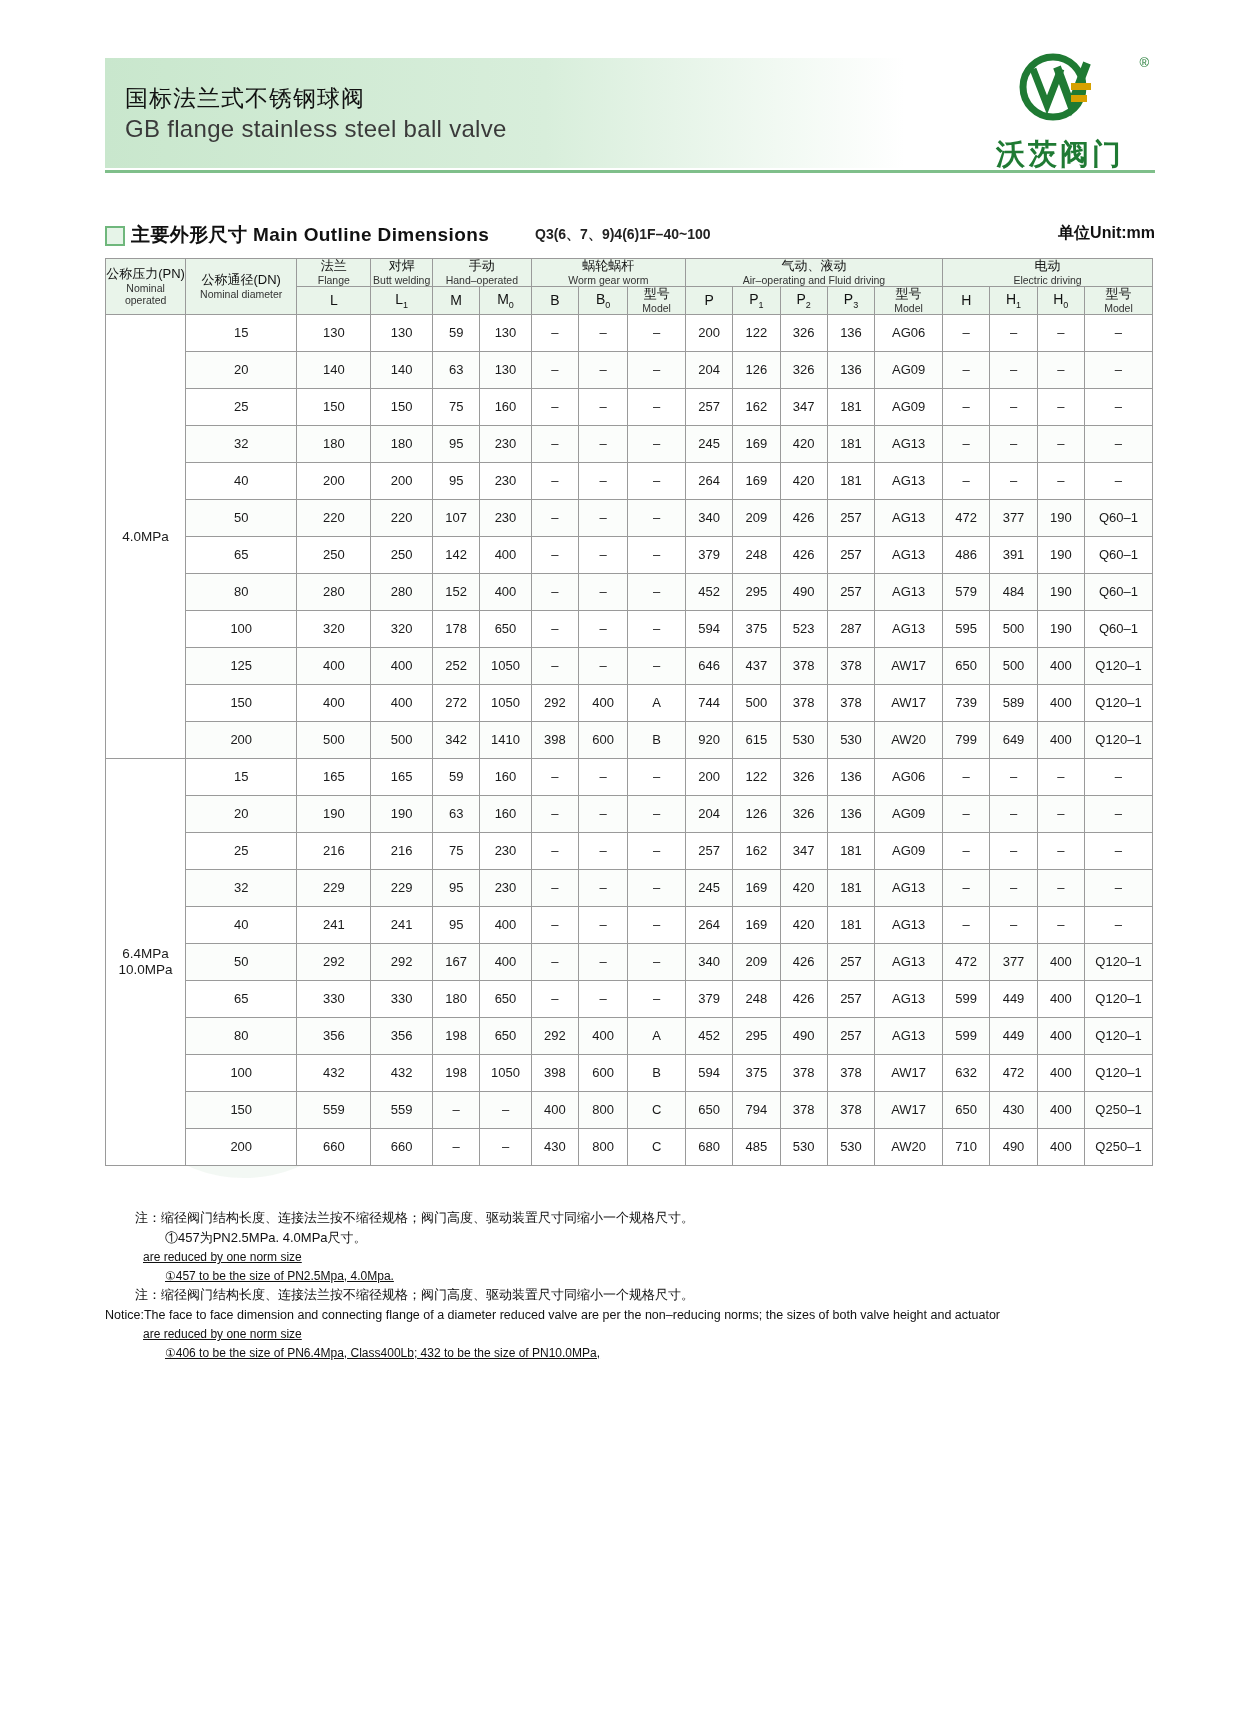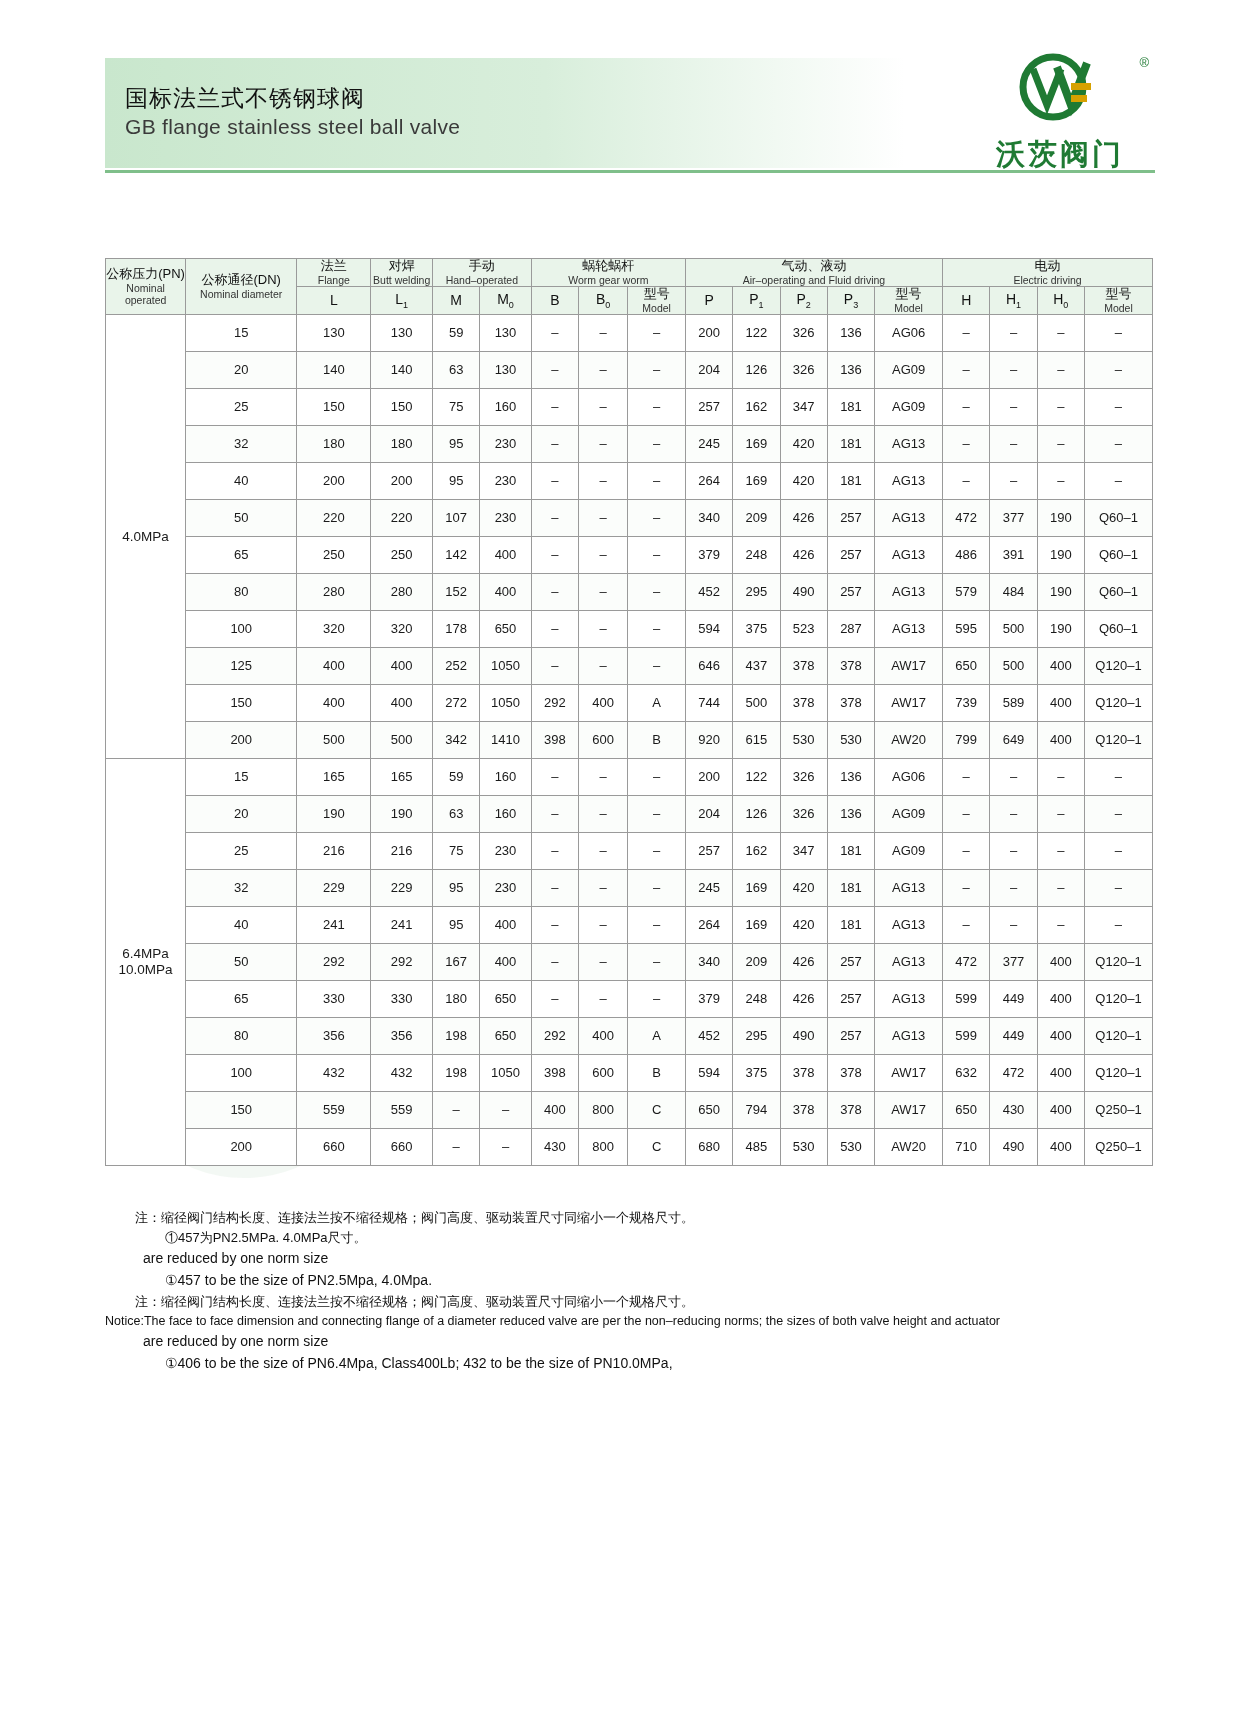--- a/index.html
+++ b/index.html
@@ -20,21 +20,21 @@
   .header-band{
     position:absolute;left:0;top:0;width:800px;height:110px;
     background:linear-gradient(to right,#c9e7cd 0%, #d8eedb 55%, #ffffff 100%);
   }
   .header-title-cn{
     position:absolute;left:20px;top:25px;
     font-size:23px;font-weight:normal;color:#111;letter-spacing:1px;
   }
   .header-title-en{
     position:absolute;left:20px;top:57px;
-    font-size:21px;color:#3a3a3a;letter-spacing:0.3px;
+    font-size:24px;color:#3a3a3a;letter-spacing:0.3px;
   }
   .header-rule{
     position:absolute;left:0;top:112px;width:1050px;height:3px;
     background:#7fbf8a;
   }
   .logo{
     position:absolute;right:0;top:-5px;width:190px;height:120px;
   }
   .logo-mark{
     position:absolute;left:48px;top:0px;width:92px;height:78px;
@@ -102,21 +102,21 @@
 
   
   .notes{
     position:absolute;left:105px;top:1208px;width:1050px;
     font-size:13px;color:#111;line-height:1.55;
   }
   .notes .ln{white-space:nowrap;}
   .notes .ind1{padding-left:30px;}
   .notes .ind2{padding-left:32px;}
   .notes .en{font-size:12.5px;}
-  .notes .en2{font-size:14px;padding-left:38px;}
+  .notes .en2{font-size:12px;padding-left:38px;text-decoration:underline;}
 
   
   .wm{
     position:absolute;left:95px;top:470px;width:900px;height:700px;
     pointer-events:none;opacity:0.30;
   }
   .wm-text{
     position:absolute;left:150px;top:330px;
     font-size:150px;font-weight:bold;color:#cfe3d2;
     transform:rotate(-28deg);
@@ -161,20 +161,26 @@
           <path d="M44 14 L58 52 L74 10" fill="none" stroke="#1f7a33" stroke-width="8"></path>
           <rect x="58" y="30" width="20" height="7" fill="#d6a100"></rect>
           <rect x="58" y="42" width="16" height="7" fill="#d6a100"></rect>
         </svg>
       </div>
       <div class="logo-reg">®</div>
       <div class="logo-cn">沃茨阀门</div>
     </div>
   </div>
 
+  <div class="sec-row">
+    <div class="sec-square"></div>
+    <div class="sec-title">主要外形尺寸 Main Outline  Dimensions</div>
+    <div class="sec-code">Q3(6、7、9)4(6)1F–40~100</div>
+    <div class="sec-unit">单位Unit:mm</div>
+  </div>
 
   <div class="tbl-wrap">
     <table class="dim">
       <colgroup>
         <col style="width:78px">
           <col style="width:108px">
         <col style="width:72px">
           <col style="width:60px">
         <col style="width:46px">
           <col style="width:50px">

